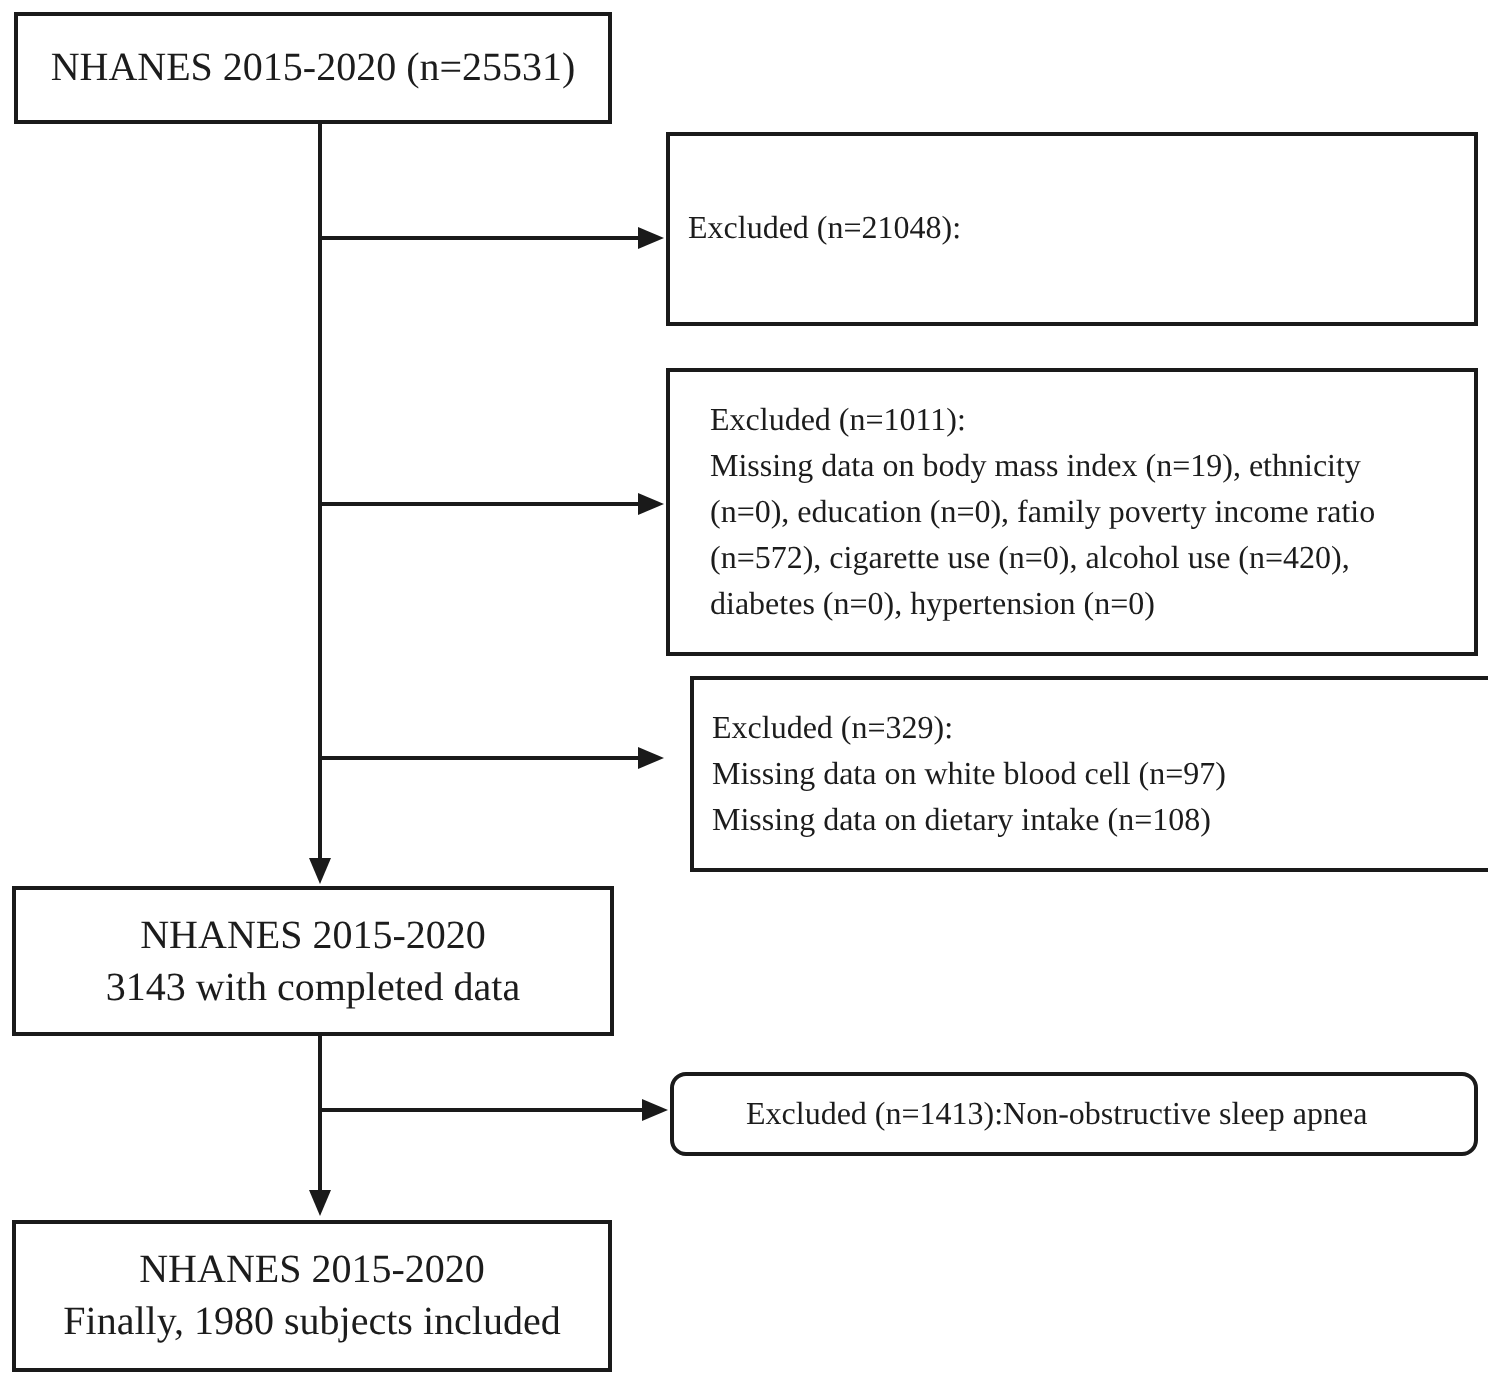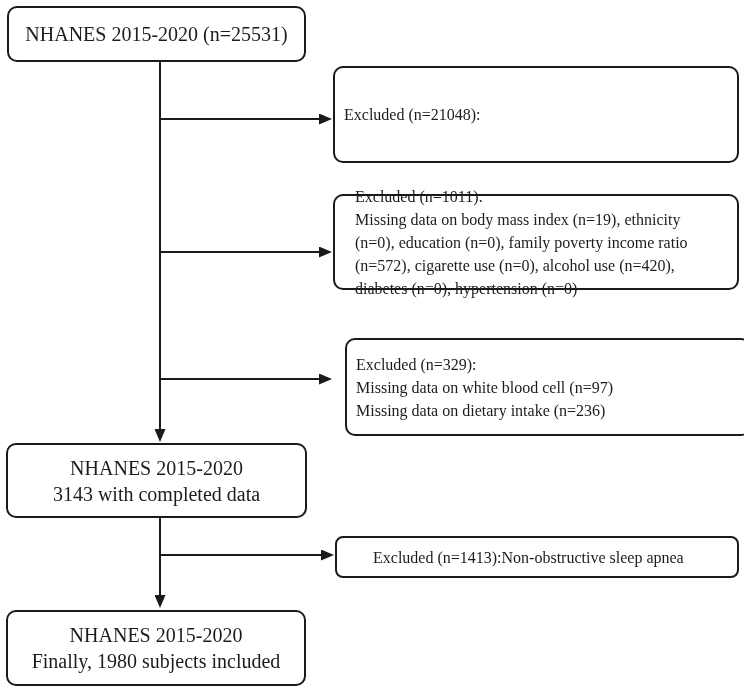--- a/index.html
+++ b/index.html
@@ -20,21 +20,21 @@
   }
   svg.arrows {
     position: absolute;
     left: 0; top: 0;
     width: 744px; height: 691px;
     color: var(--line-color);
   }
   .box {
     position: absolute;
     border: 2px solid var(--line-color);
-    border-radius: 10px;
+    border-radius: 0;
     background: var(--box-bg);
     display: flex;
     flex-direction: column;
     justify-content: center;
   }
   .box.centered {
     align-items: center;
     text-align: center;
     font-size: 20px;
     line-height: 26px;
@@ -68,32 +68,32 @@
   </svg>
 
   <div class="box centered" style="left:7px; top:6px; width:299px; height:56px;">
     <div class="ln">NHANES 2015-2020 (n=25531)</div>
   </div>
 
   <div class="box excl" style="left:333px; top:66px; width:406px; height:97px;">
     <div class="ln">Excluded (n=21048):</div>
   </div>
 
-  <div class="box excl" style="left:333px; top:194px; width:406px; height:96px;padding-left:20px;">
+  <div class="box excl" style="left:333px; top:184px; width:406px; height:144px;padding-left:20px;">
     <div class="ln">Excluded (n=1011):</div>
     <div class="ln">Missing data on body mass index (n=19), ethnicity</div>
     <div class="ln">(n=0), education (n=0), family poverty income ratio</div>
     <div class="ln">(n=572), cigarette use (n=0), alcohol use (n=420),</div>
     <div class="ln">diabetes (n=0), hypertension (n=0)</div>
   </div>
 
   <div class="box excl" style="left:345px; top:338px; width:406px; height:98px;">
     <div class="ln">Excluded (n=329):</div>
     <div class="ln">Missing data on white blood cell (n=97)</div>
-    <div class="ln">Missing data on dietary intake (n=236)</div>
+    <div class="ln">Missing data on dietary intake (n=108)</div>
   </div>
 
   <div class="box centered" style="left:6px; top:443px; width:301px; height:75px;">
     <div class="ln">NHANES 2015-2020</div>
     <div class="ln">3143 with completed data</div>
   </div>
 
   <div class="box excl" style="left:335px; top:536px; width:404px; height:42px; border-radius:8px;padding-left:36px;">
     <div class="ln">Excluded (n=1413):Non-obstructive sleep apnea</div>
   </div>

